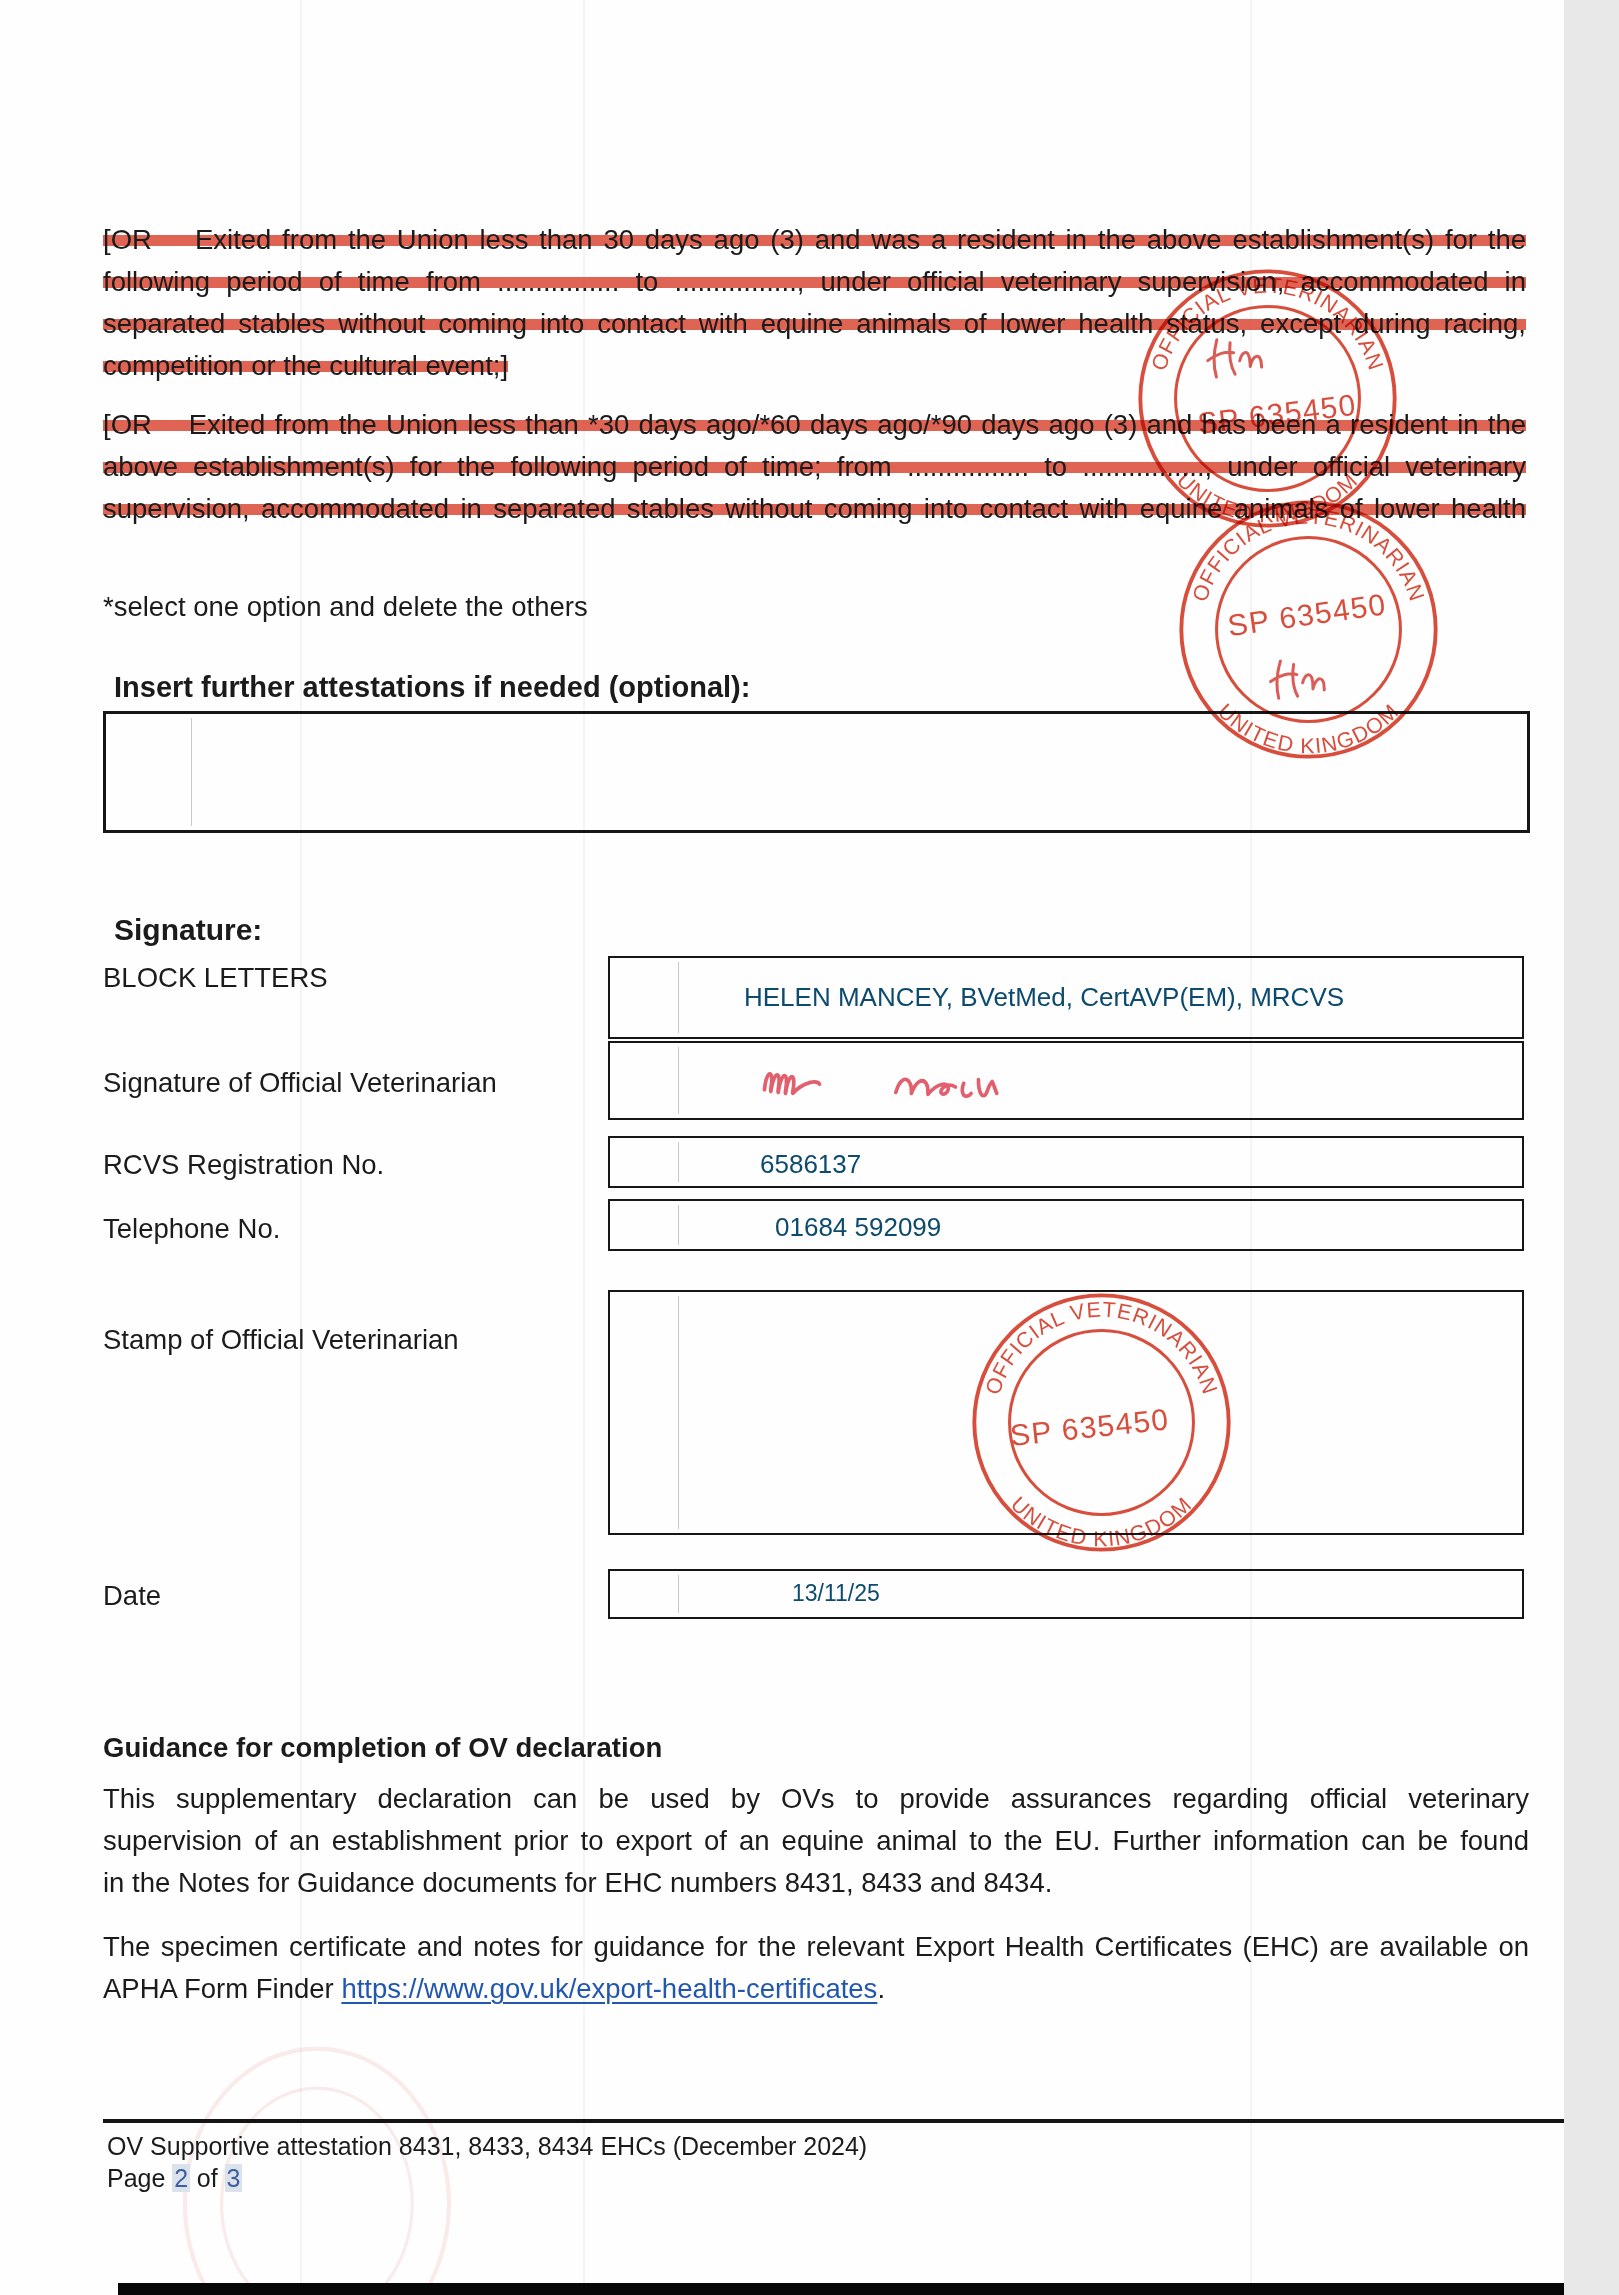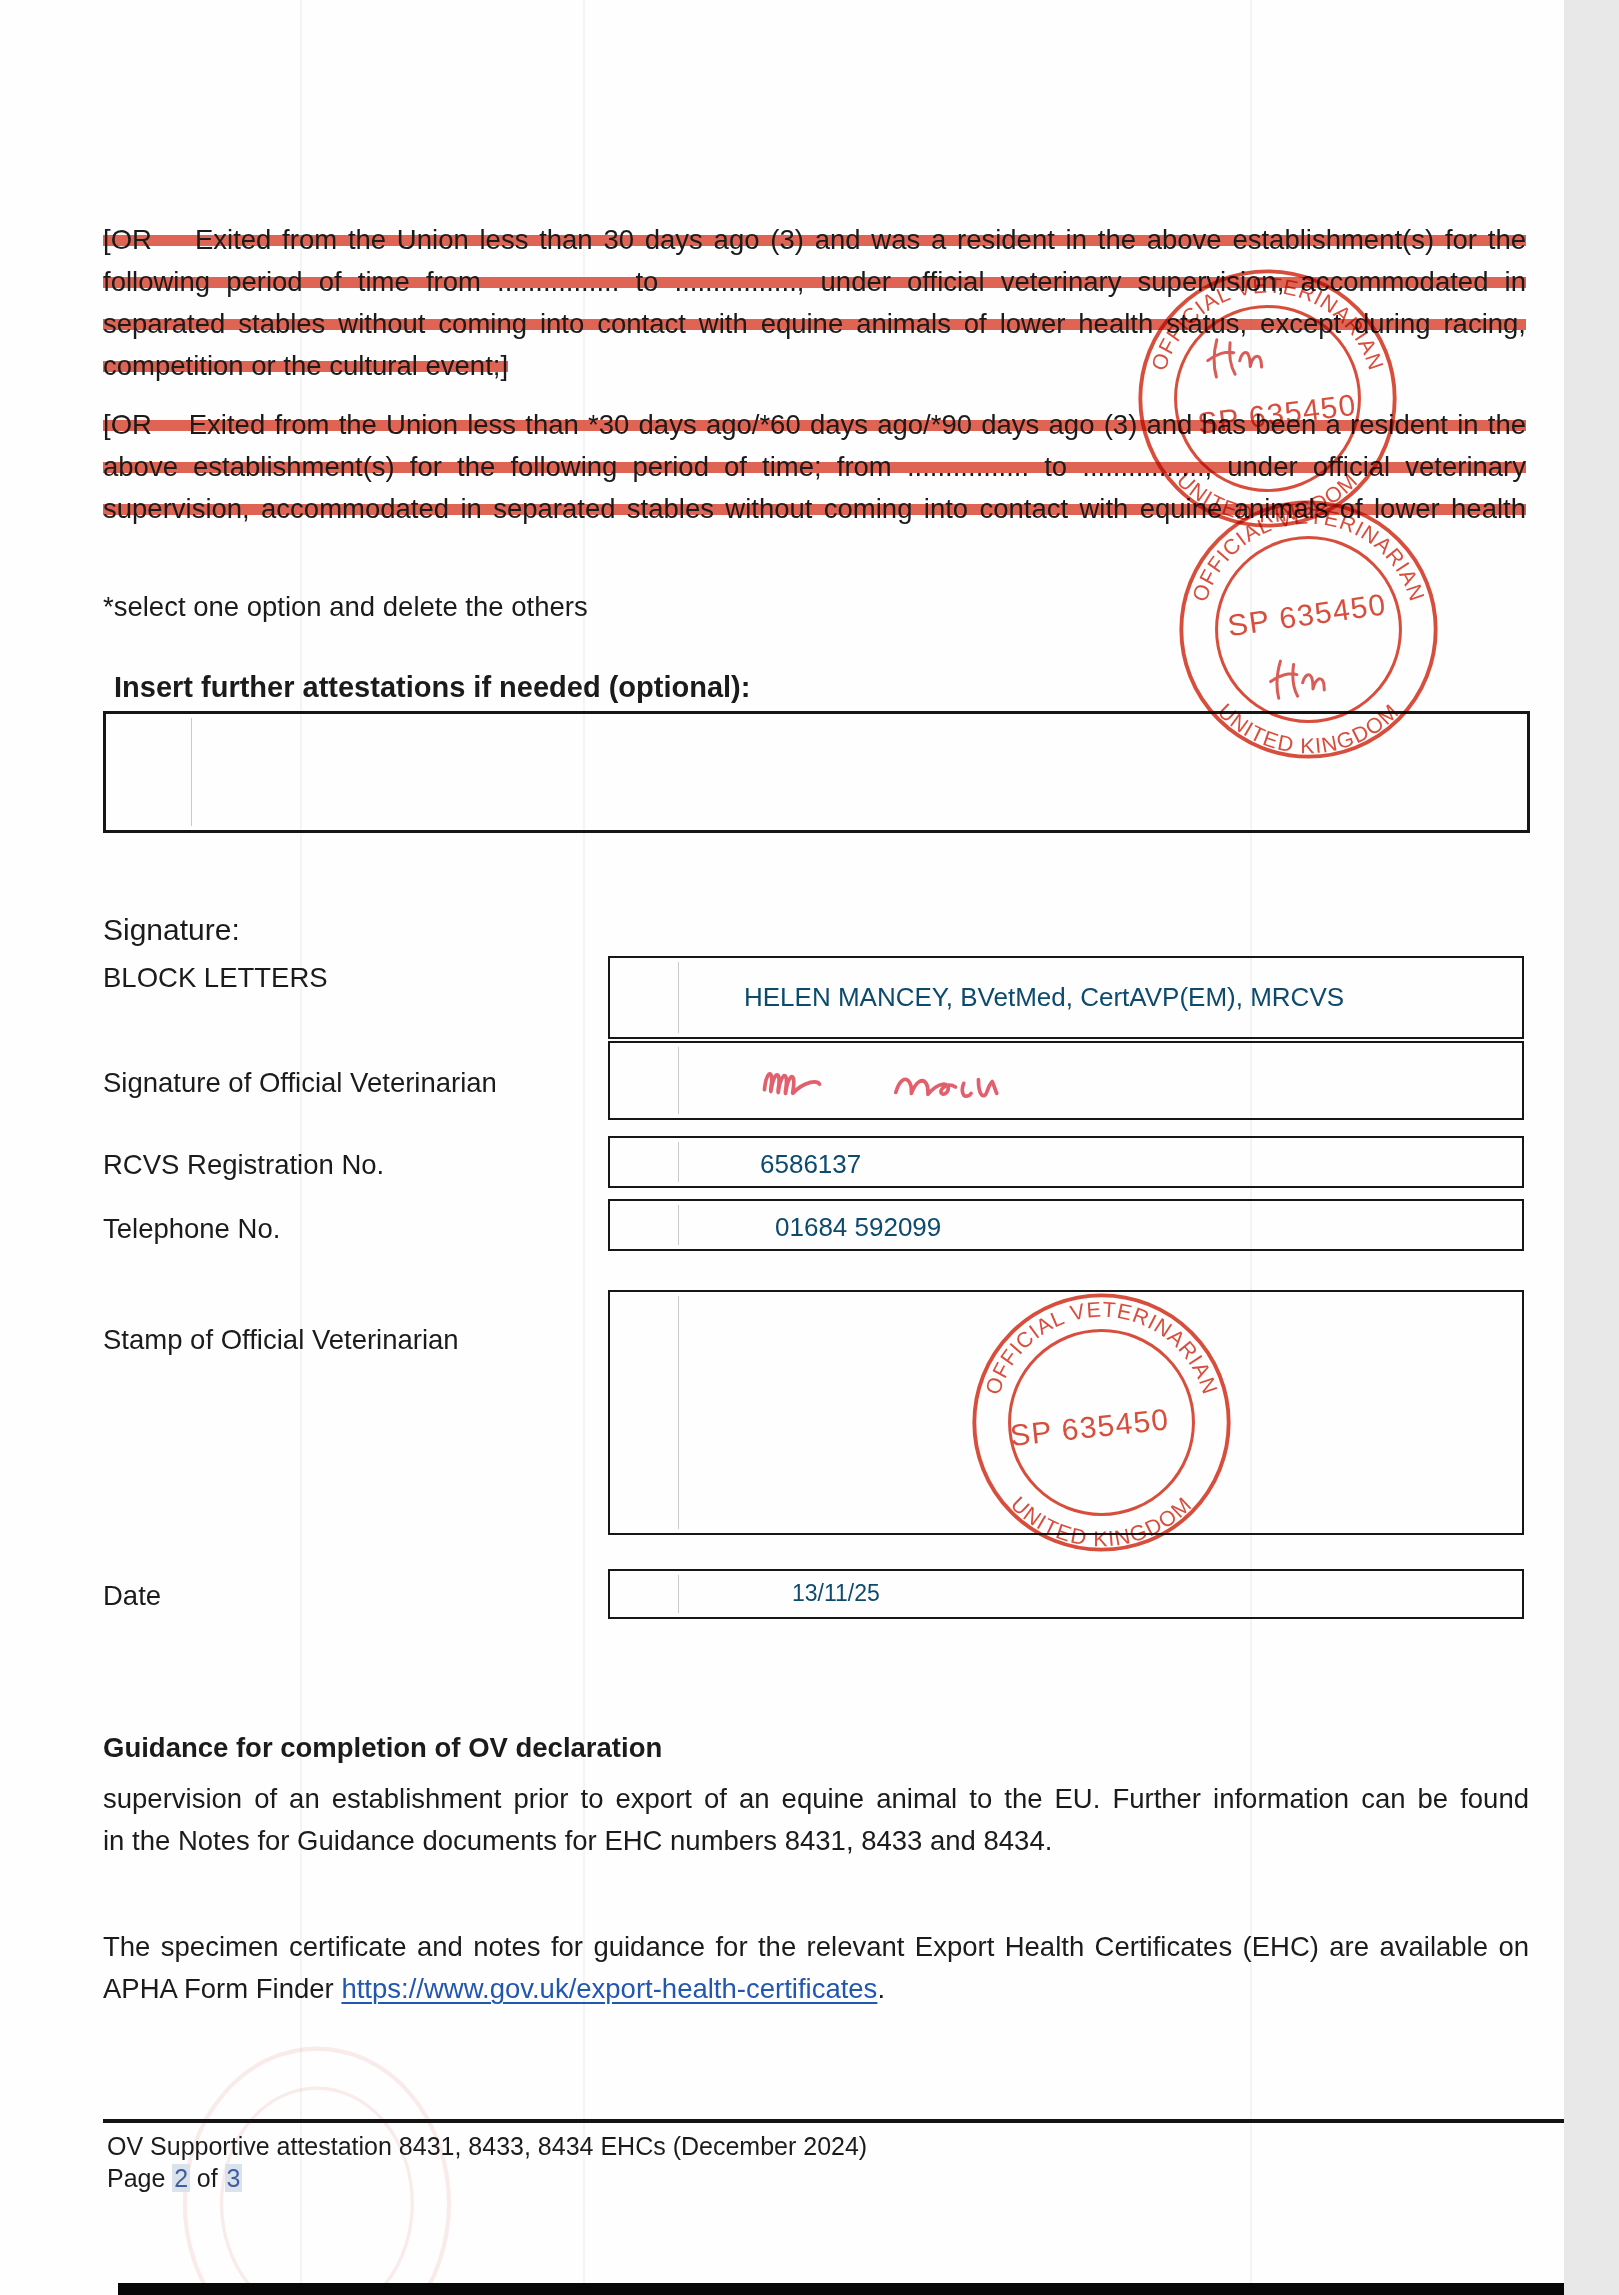--- a/index.html
+++ b/index.html
@@ -16,21 +16,21 @@
   
   .sline{width:1423px;text-align:justify;text-align-last:justify;font-size:27.5px;line-height:42px;white-space:nowrap0;}
   .sline.last{text-align-last:left;}
   .strike{
     background:linear-gradient(to bottom, transparent 0 11px, rgba(216,66,46,.82) 11px 21.6px, transparent 21.6px);
   }
   .note{font-size:27.5px;}
   .attest-heading{font-size:29px;font-weight:bold;}
   .bigbox{border:3.2px solid #161616;background:transparent;}
   .celltick{position:absolute;top:3.7px;bottom:3.7px;width:0.9px;background:#c9c9c9;}
-  .sig-heading{font-size:30px;font-weight:normal;}
+  .sig-heading{font-size:30px;font-weight:bold;margin-left:11px;}
   .flabel{font-size:27.5px;line-height:35px;}
   .fbox{position:absolute;left:608px;width:916px;border:2.8px solid #161616;box-sizing:border-box;}
   .fvalue{position:absolute;font-size:26px;color:#0c4a6e;white-space:nowrap;}
   .gh{font-size:27.5px;font-weight:bold;}
   .gline{width:1426px;text-align:justify;text-align-last:justify;font-size:27.5px;line-height:42px;}
   .gline.last{text-align-last:left;}
   .gpara{width:1426px;text-align:justify;font-size:27.5px;line-height:42px;}
   .link{color:#2257b0;text-decoration:underline;text-decoration-thickness:1.8px;text-underline-offset:3.7px;cursor:pointer;}
   .footer-rule{background:#141414;height:4.1px;}
   .foot{font-size:25px;line-height:31px;}
@@ -113,20 +113,21 @@
   </div>
 
   <div class="abs flabel" style="left:103px;top:1578px">Date</div>
   <div class="fbox" style="top:1569px;height:50px">
     <div class="celltick" style="left:68px"></div>
   </div>
   <div class="fvalue" style="left:792px;top:1580px;font-size:23px">13/11/25</div>
 
   <div class="abs gh" style="left:103px;top:1732px">Guidance for completion of OV declaration</div>
   <div class="abs" style="left:103px;top:1778px">
+    <div class="gline">This supplementary declaration can be used by OVs to provide assurances regarding official veterinary</div>
     <div class="gline">supervision of an establishment prior to export of an equine animal to the EU. Further information can be found</div>
     <div class="gline last">in the Notes for Guidance documents for EHC numbers 8431, 8433 and 8434.</div>
   </div>
   <div class="abs gpara" style="left:103px;top:1926px">
     <span>The specimen certificate and notes for guidance for the relevant Export Health Certificates (EHC) are available on APHA Form Finder </span><span class="link">https://www.gov.uk/export-health-certificates</span><span>.</span>
   </div>
 
   <svg class="ghost" style="left:156px;top:2011px" width="331" height="376" viewBox="0 0 720 820">
     <ellipse cx="350" cy="420" rx="288" ry="338" stroke-width="9"></ellipse>
     <ellipse cx="350" cy="420" rx="208" ry="252" stroke-width="7"></ellipse>

